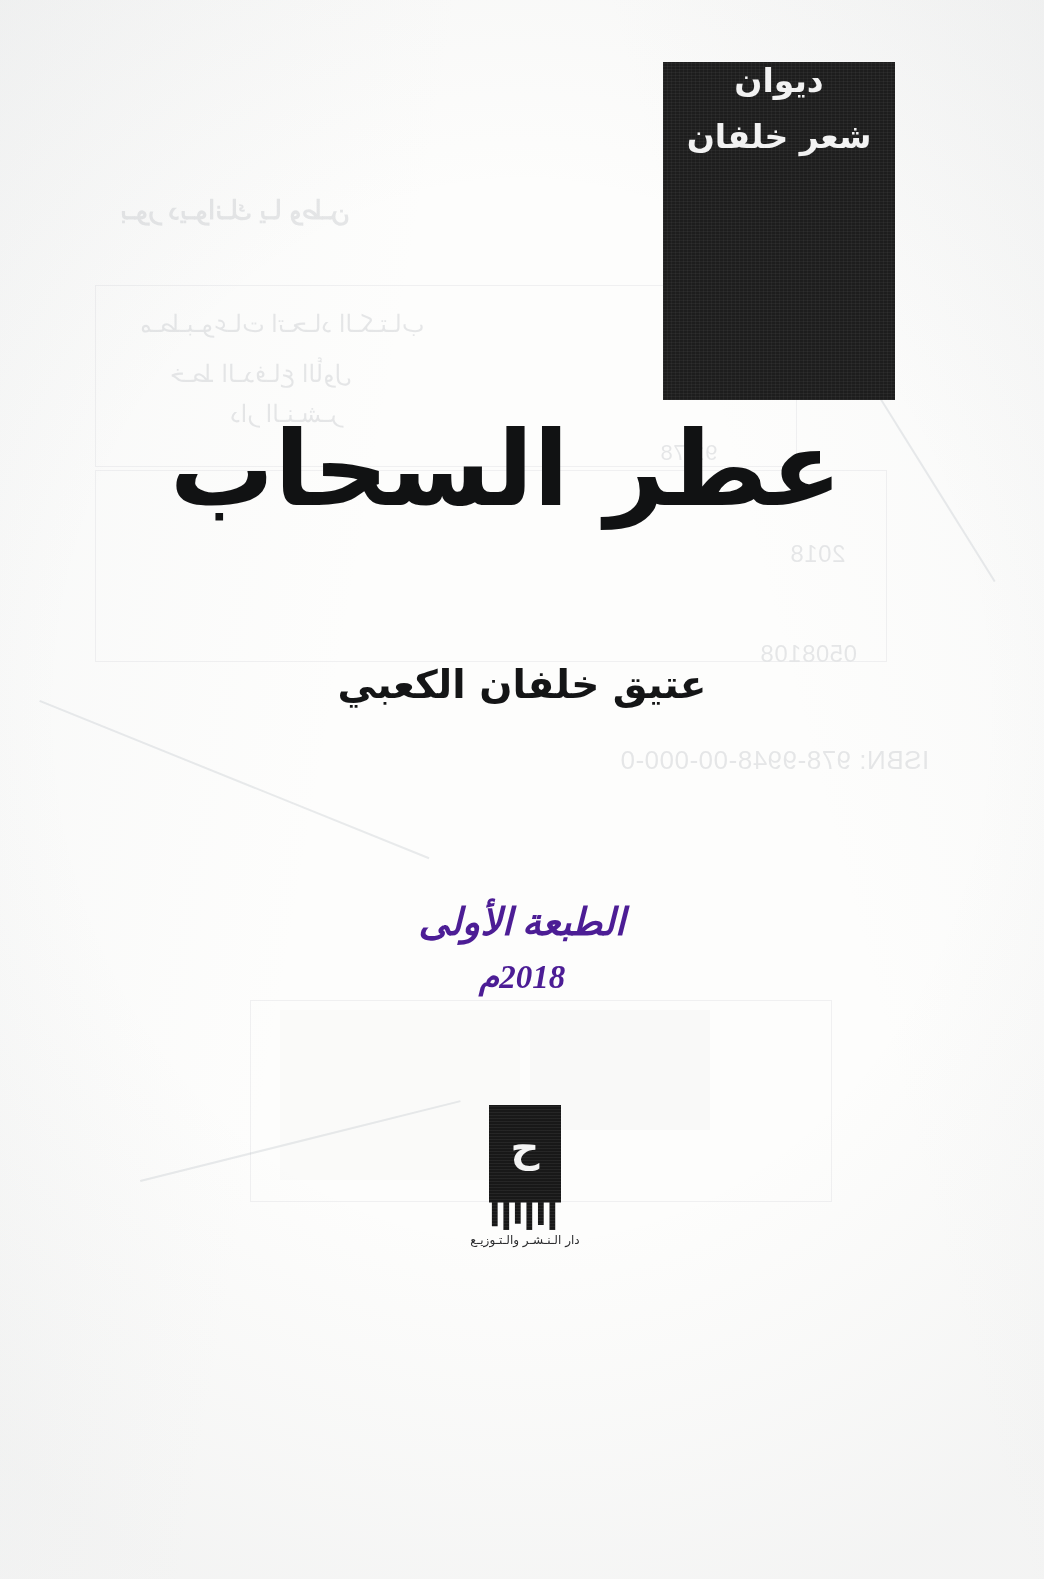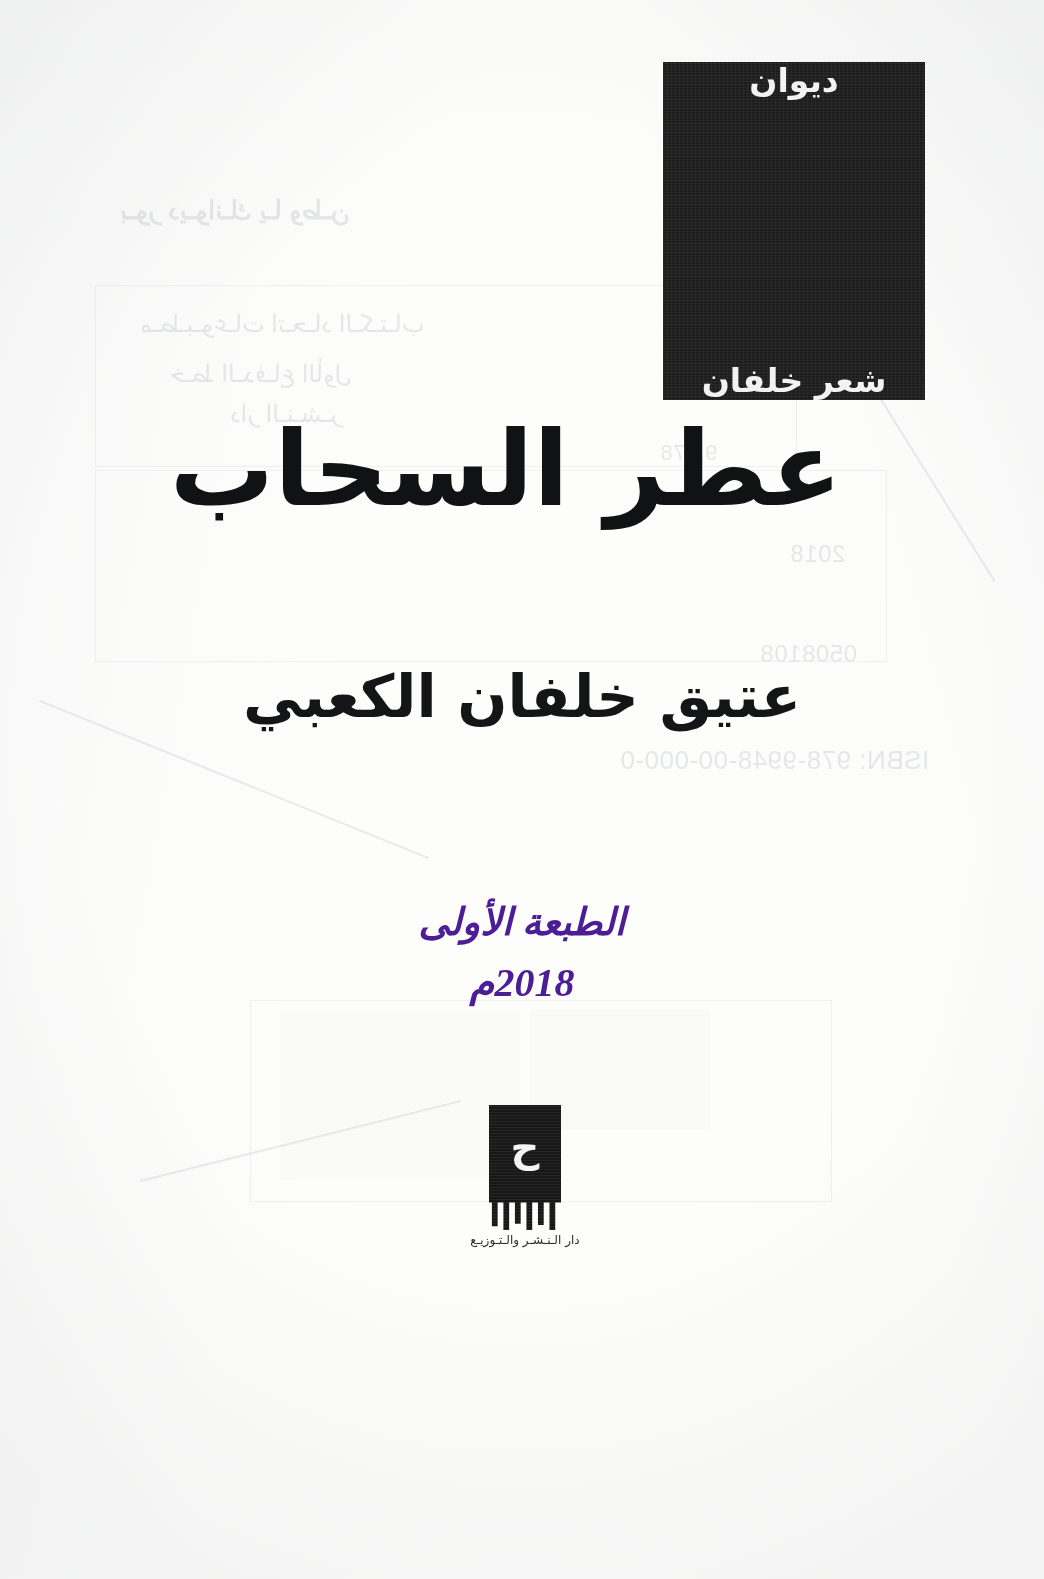--- a/index.html
+++ b/index.html
@@ -67,31 +67,31 @@
   
   .content {
     position: absolute;
     inset: 0;
   }
 
   .series-badge {
     position: absolute;
     top: 62px;
     left: 663px;
-    width: 262px;
+    width: 232px;
     height: 338px;
     background: #1d1d1d;
     background-image:
       repeating-linear-gradient(0deg, rgba(255,255,255,0.045) 0px, rgba(255,255,255,0.045) 1px, rgba(0,0,0,0) 1px, rgba(0,0,0,0) 3px),
       repeating-linear-gradient(90deg, rgba(255,255,255,0.035) 0px, rgba(255,255,255,0.035) 1px, rgba(0,0,0,0) 1px, rgba(0,0,0,0) 4px);
     display: flex;
     flex-direction: column;
     align-items: center;
-    justify-content: space-between;
-    gap: 10px;
+    justify-content: flex-start;
+    gap: 18px;
   }
   .series-badge .line {
     color: #f2f2f2;
     font-family: "DejaVu Sans", "Liberation Sans", sans-serif;
     font-weight: 700;
     font-size: 33px;
     line-height: 1.15;
     text-align: center;
     letter-spacing: 0.5px;
   }
@@ -111,40 +111,40 @@
   }
 
   .author {
     position: absolute;
     top: 662px;
     left: 0;
     width: 1044px;
     text-align: center;
     font-family: "DejaVu Sans", "Liberation Sans", sans-serif;
     font-weight: 700;
-    font-size: 59px;
+    font-size: 39px;
     color: #141516;
   }
 
   .edition {
     position: absolute;
     top: 893px;
     left: 0;
     width: 1044px;
     text-align: center;
     font-family: "Liberation Serif", "DejaVu Serif", serif;
     font-weight: 700;
     font-size: 38px;
     line-height: 1.55;
     color: #4c1d95;
     font-style: italic;
   }
   .edition .year {
     display: block;
-    font-size: 40px;
+    font-size: 33px;
     letter-spacing: 0.5px;
   }
 
   
   .publisher-mark {
     position: absolute;
     top: 1105px;
     left: 489px;
     width: 72px;
     height: 140px;

